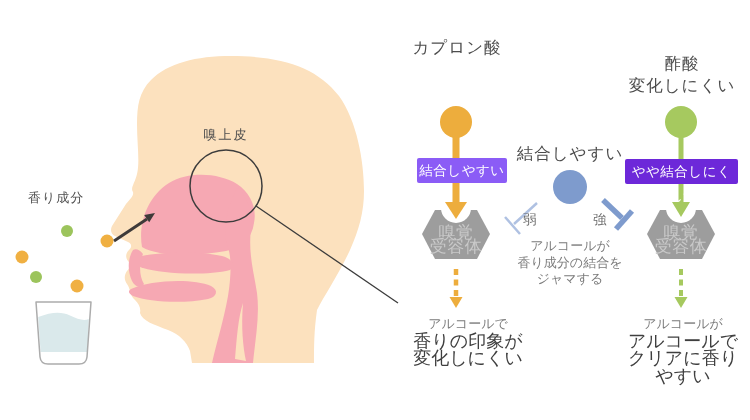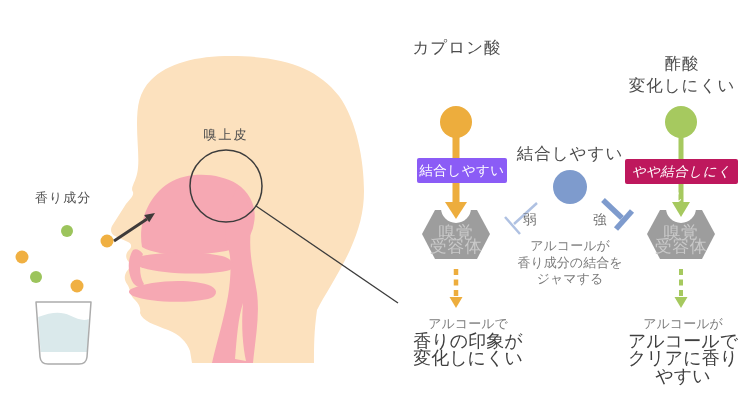--- a/index.html
+++ b/index.html
@@ -10,21 +10,21 @@
   #bg-svg{position:absolute;left:0;top:0;}
   .txt{position:absolute;color:#4d4d4d;}
   .ctr{text-align:center;}
   .label-lg{font-size:13px;line-height:22px;letter-spacing:1px;color:#4f4f4f;}
   .title{font-size:16.5px;line-height:22px;letter-spacing:1px;color:#4d4d4d;}
   .badge{
     position:absolute;height:25px;line-height:25px;text-align:center;
     color:#ffffff;font-size:13.5px;letter-spacing:0.5px;border-radius:2px;
   }
   .badge-orange{background:#8b5cf6;}
-  .badge-green{background:#be185d;font-style:italic;}
+  .badge-green{background:#6d28d9;}
   .ws-label{position:absolute;font-size:13.5px;color:#696969;}
   .receptor-label{
     position:absolute;width:60px;text-align:center;
     font-size:17px;line-height:13.5px;color:#c9c9c9;letter-spacing:0.5px;
   }
   .note{position:absolute;font-size:13px;line-height:16.5px;color:#7a7a7a;text-align:center;}
   .result{position:absolute;font-size:13px;line-height:17.5px;text-align:center;color:#7a7a7a;}
   .result .bold{font-size:18px;font-weight:normal;color:#3f3f3f;}
 </style>
 </head>
@@ -137,21 +137,21 @@
     <line x1="505" y1="217" x2="520" y2="234" stroke="#afc1e2" stroke-width="2.5"></line>
     <line x1="603" y1="200" x2="622" y2="218" stroke="#7e9bcd" stroke-width="5.5"></line>
     <line x1="616" y1="229" x2="632" y2="211" stroke="#7e9bcd" stroke-width="5.5"></line>
 
     <line x1="456" y1="269" x2="456" y2="296" stroke="#edad3d" stroke-width="4.5" stroke-dasharray="6 4.5"></line>
     <polygon points="449.5,297 462.5,297 456,308" fill="#edad3d"></polygon>
     <line x1="681" y1="269" x2="681" y2="296" stroke="#a6c95f" stroke-width="4" stroke-dasharray="6 4.5"></line>
     <polygon points="674.5,297 687.5,297 681,308" fill="#a6c95f"></polygon>
   </svg>
 
-  <div class="txt label-lg" style="left:35px;top:187px;width:80px;">香り成分</div>
+  <div class="txt label-lg" style="left:28px;top:187px;width:80px;">香り成分</div>
 
   <div class="txt label-lg ctr" style="left:176px;top:124px;width:100px;letter-spacing:2px;">嗅上皮</div>
 
   <div class="txt title ctr" style="left:396px;top:36px;width:122px;">
     <div>カプロン酸</div>
   </div>
 
   <div class="txt title ctr" style="left:621px;top:52px;width:122px;">
     <div>酢酸</div>
     <div>変化しにくい</div>

